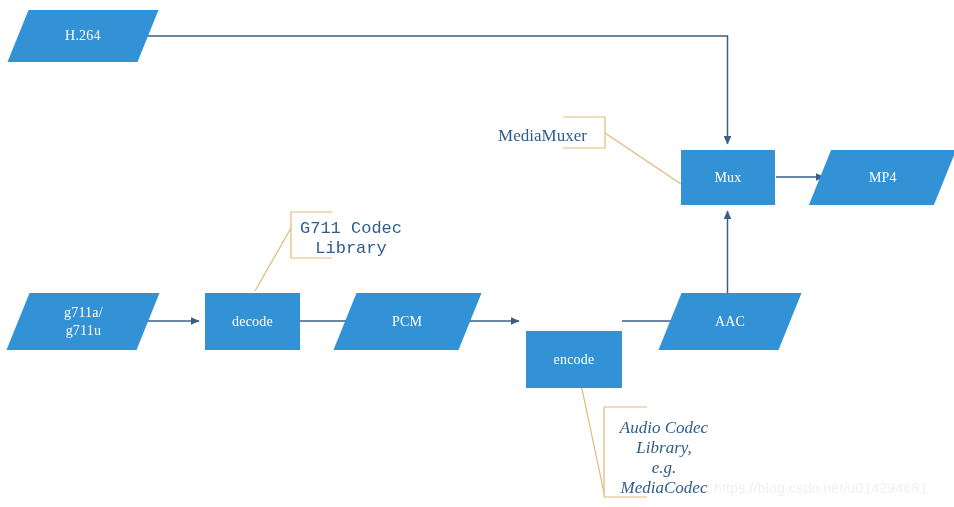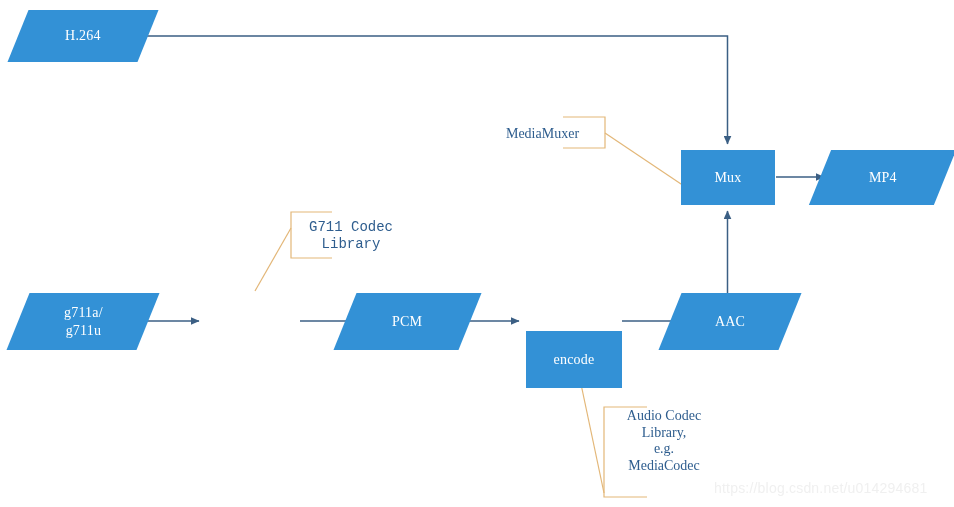--- a/index.html
+++ b/index.html
@@ -42,21 +42,21 @@
     background: #3391d6;
     transform: skewX(-22deg);
   }
   .node.para > span {
     display: block;
     transform: skewX(22deg);
   }
   .anno-label {
     position: absolute;
     color: #2e5d8e;
-    font-size: 14px;
+    font-size: 17px;
     line-height: 1.18;
     text-align: center;
     white-space: pre-line;
     z-index: 4;
   }
   .watermark {
     position: absolute;
     color: #f0f0f0;
     font-size: 14px;
     font-family: "Liberation Sans", "DejaVu Sans", sans-serif;
@@ -111,38 +111,41 @@
 
   <div class="node para" style="left:820px; top:150px; width:125px; height:55px;">
     <span>MP4</span>
   </div>
 
   <div class="node para" style="left:18px; top:293px; width:130px; height:57px;">
     <span>g711a/
 g711u</span>
   </div>
 
+  <div class="node box" style="left:205px; top:293px; width:95px; height:57px;">
+    <span>decode</span>
+  </div>
 
   <div class="node para" style="left:345px; top:293px; width:125px; height:57px;">
     <span>PCM</span>
   </div>
 
   <div class="node box" style="left:526px; top:293px; width:96px; height:57px;margin-top:38px;">
     <span>encode</span>
   </div>
 
   <div class="node para" style="left:670px; top:293px; width:120px; height:57px;">
     <span>AAC</span>
   </div>
 
   <div class="anno-label" style="left:490px; top:126px; width:105px;">MediaMuxer</div>
 
   <div class="anno-label" style="left:296px; top:219px; width:110px;font-family:Liberation Mono, monospace;">G711 Codec
 Library</div>
 
-  <div class="anno-label" style="left:608px; top:408px; width:112px;">Audio Codec
+  <div class="anno-label" style="left:608px; top:418px; width:112px;font-style:italic;">Audio Codec
 Library,
 e.g.
 MediaCodec</div>
 
   <div class="watermark" style="left:714px; top:480px;">https://blog.csdn.net/u014294681</div>
 
 </div>
 
 </body></html>

